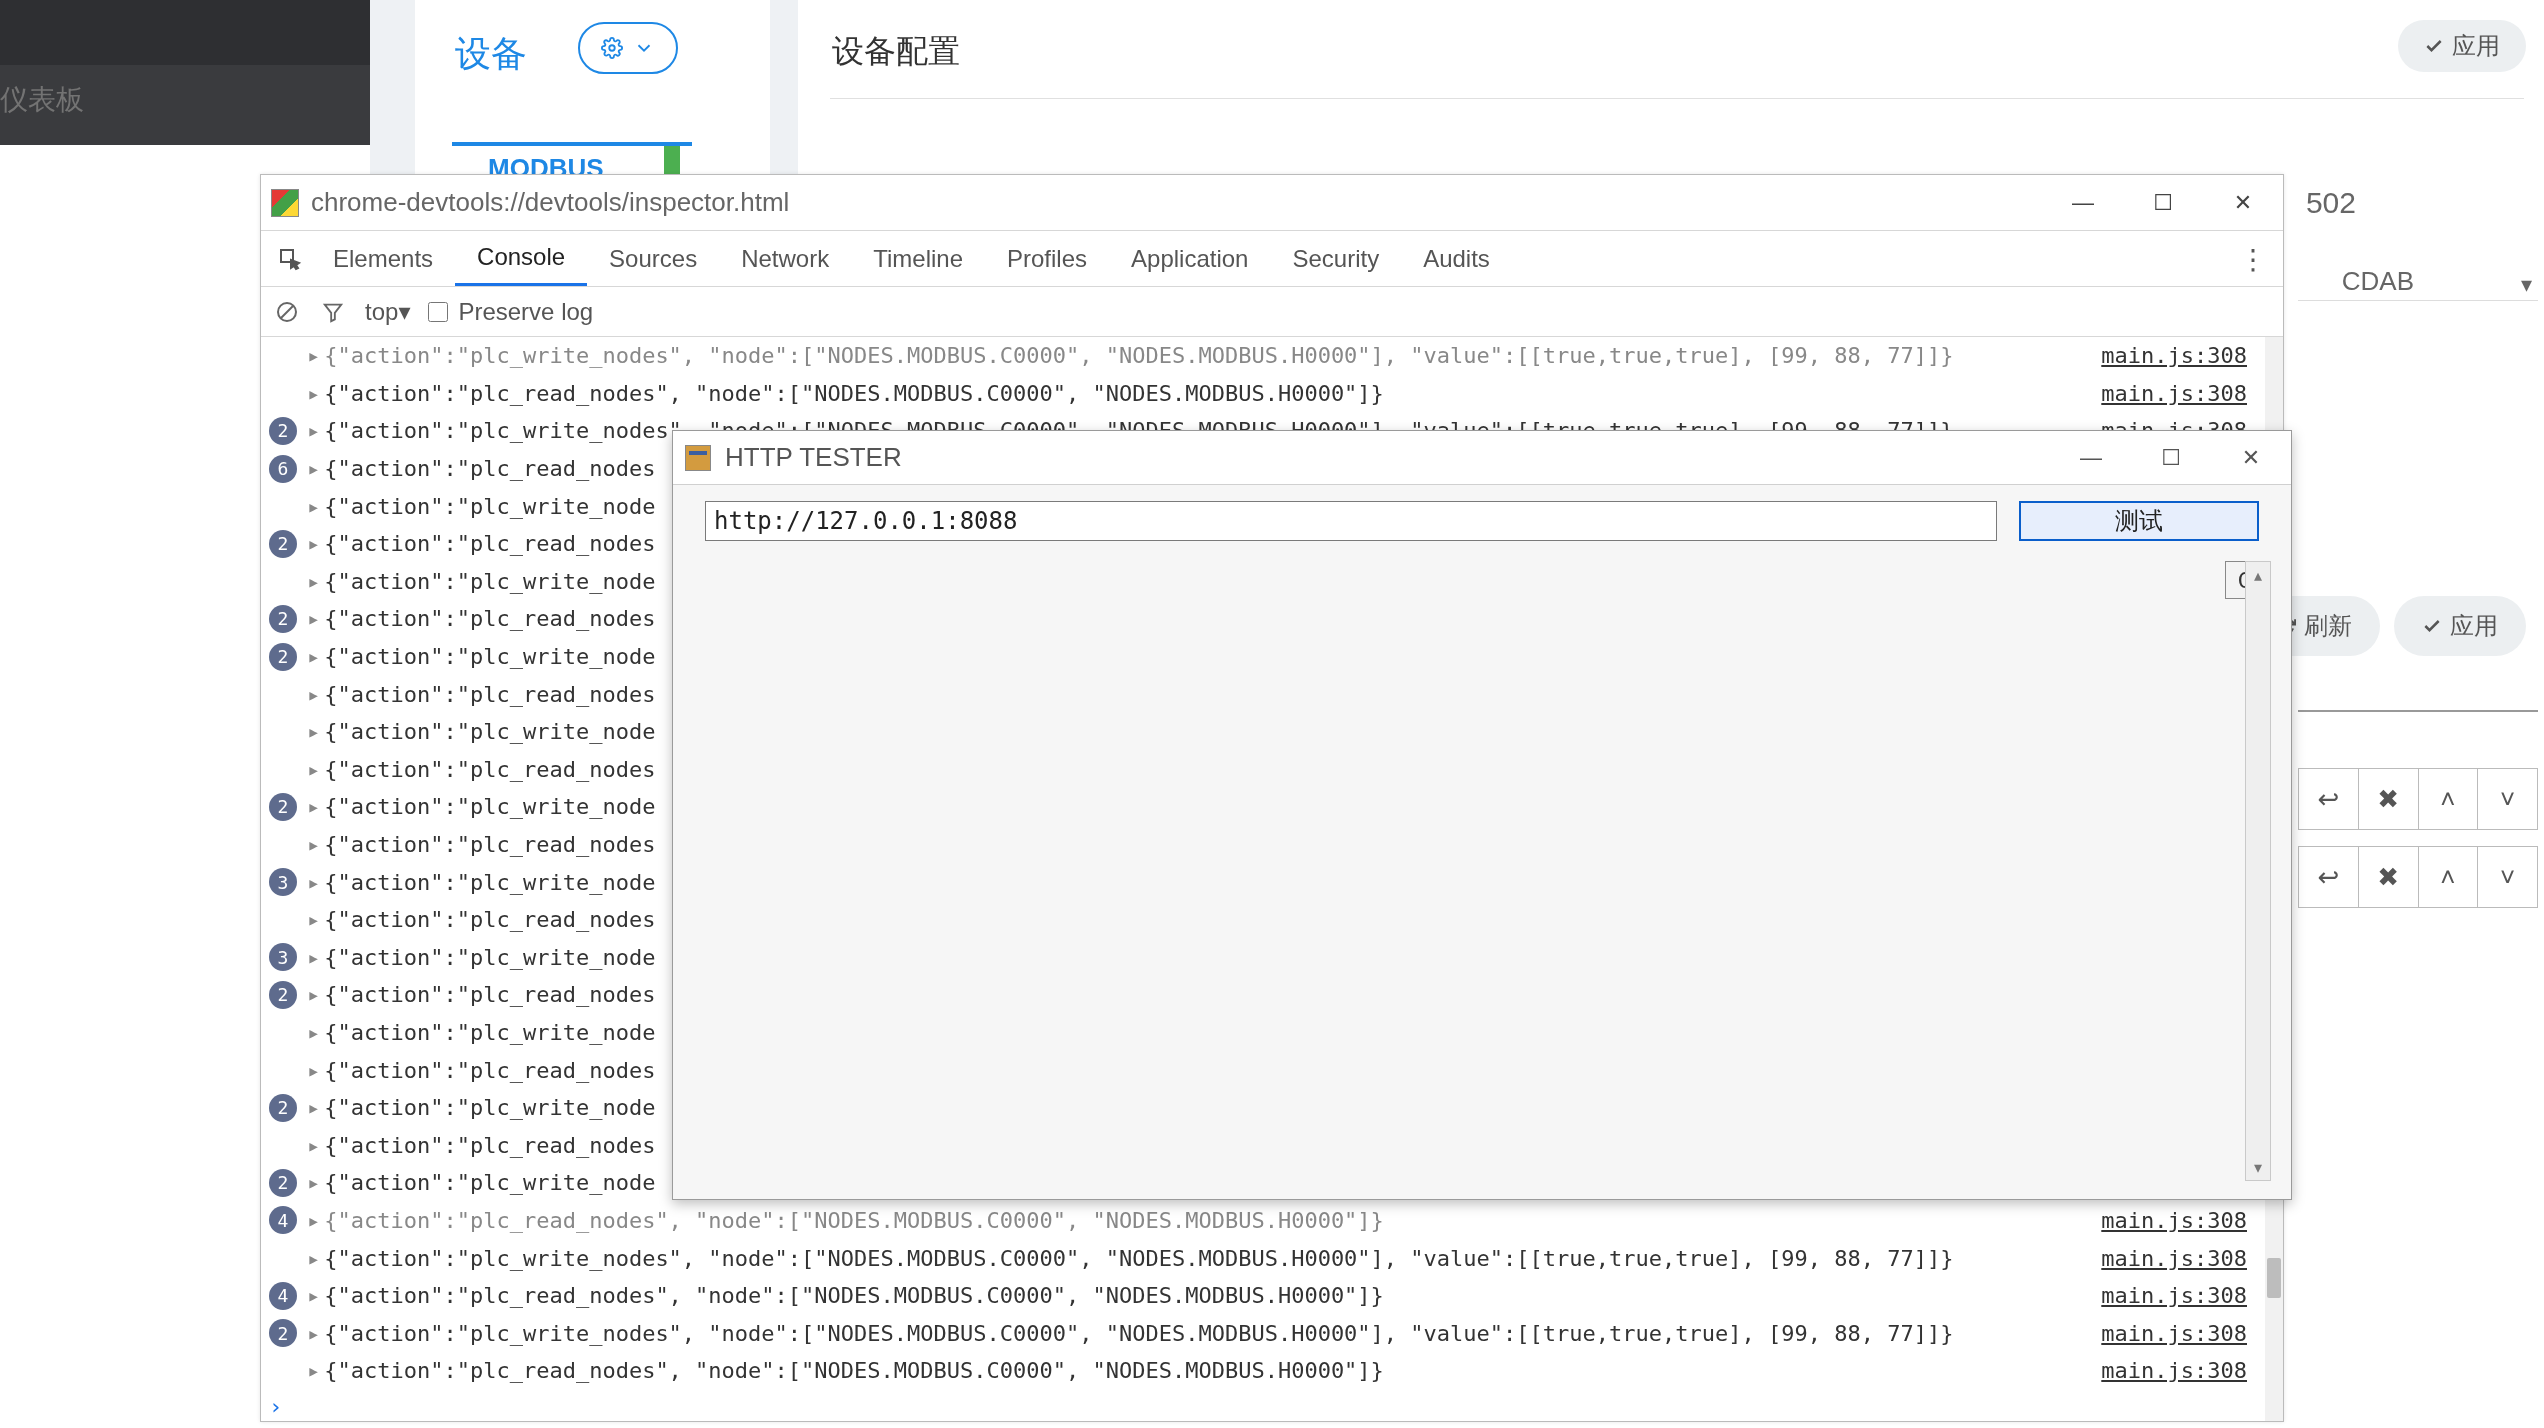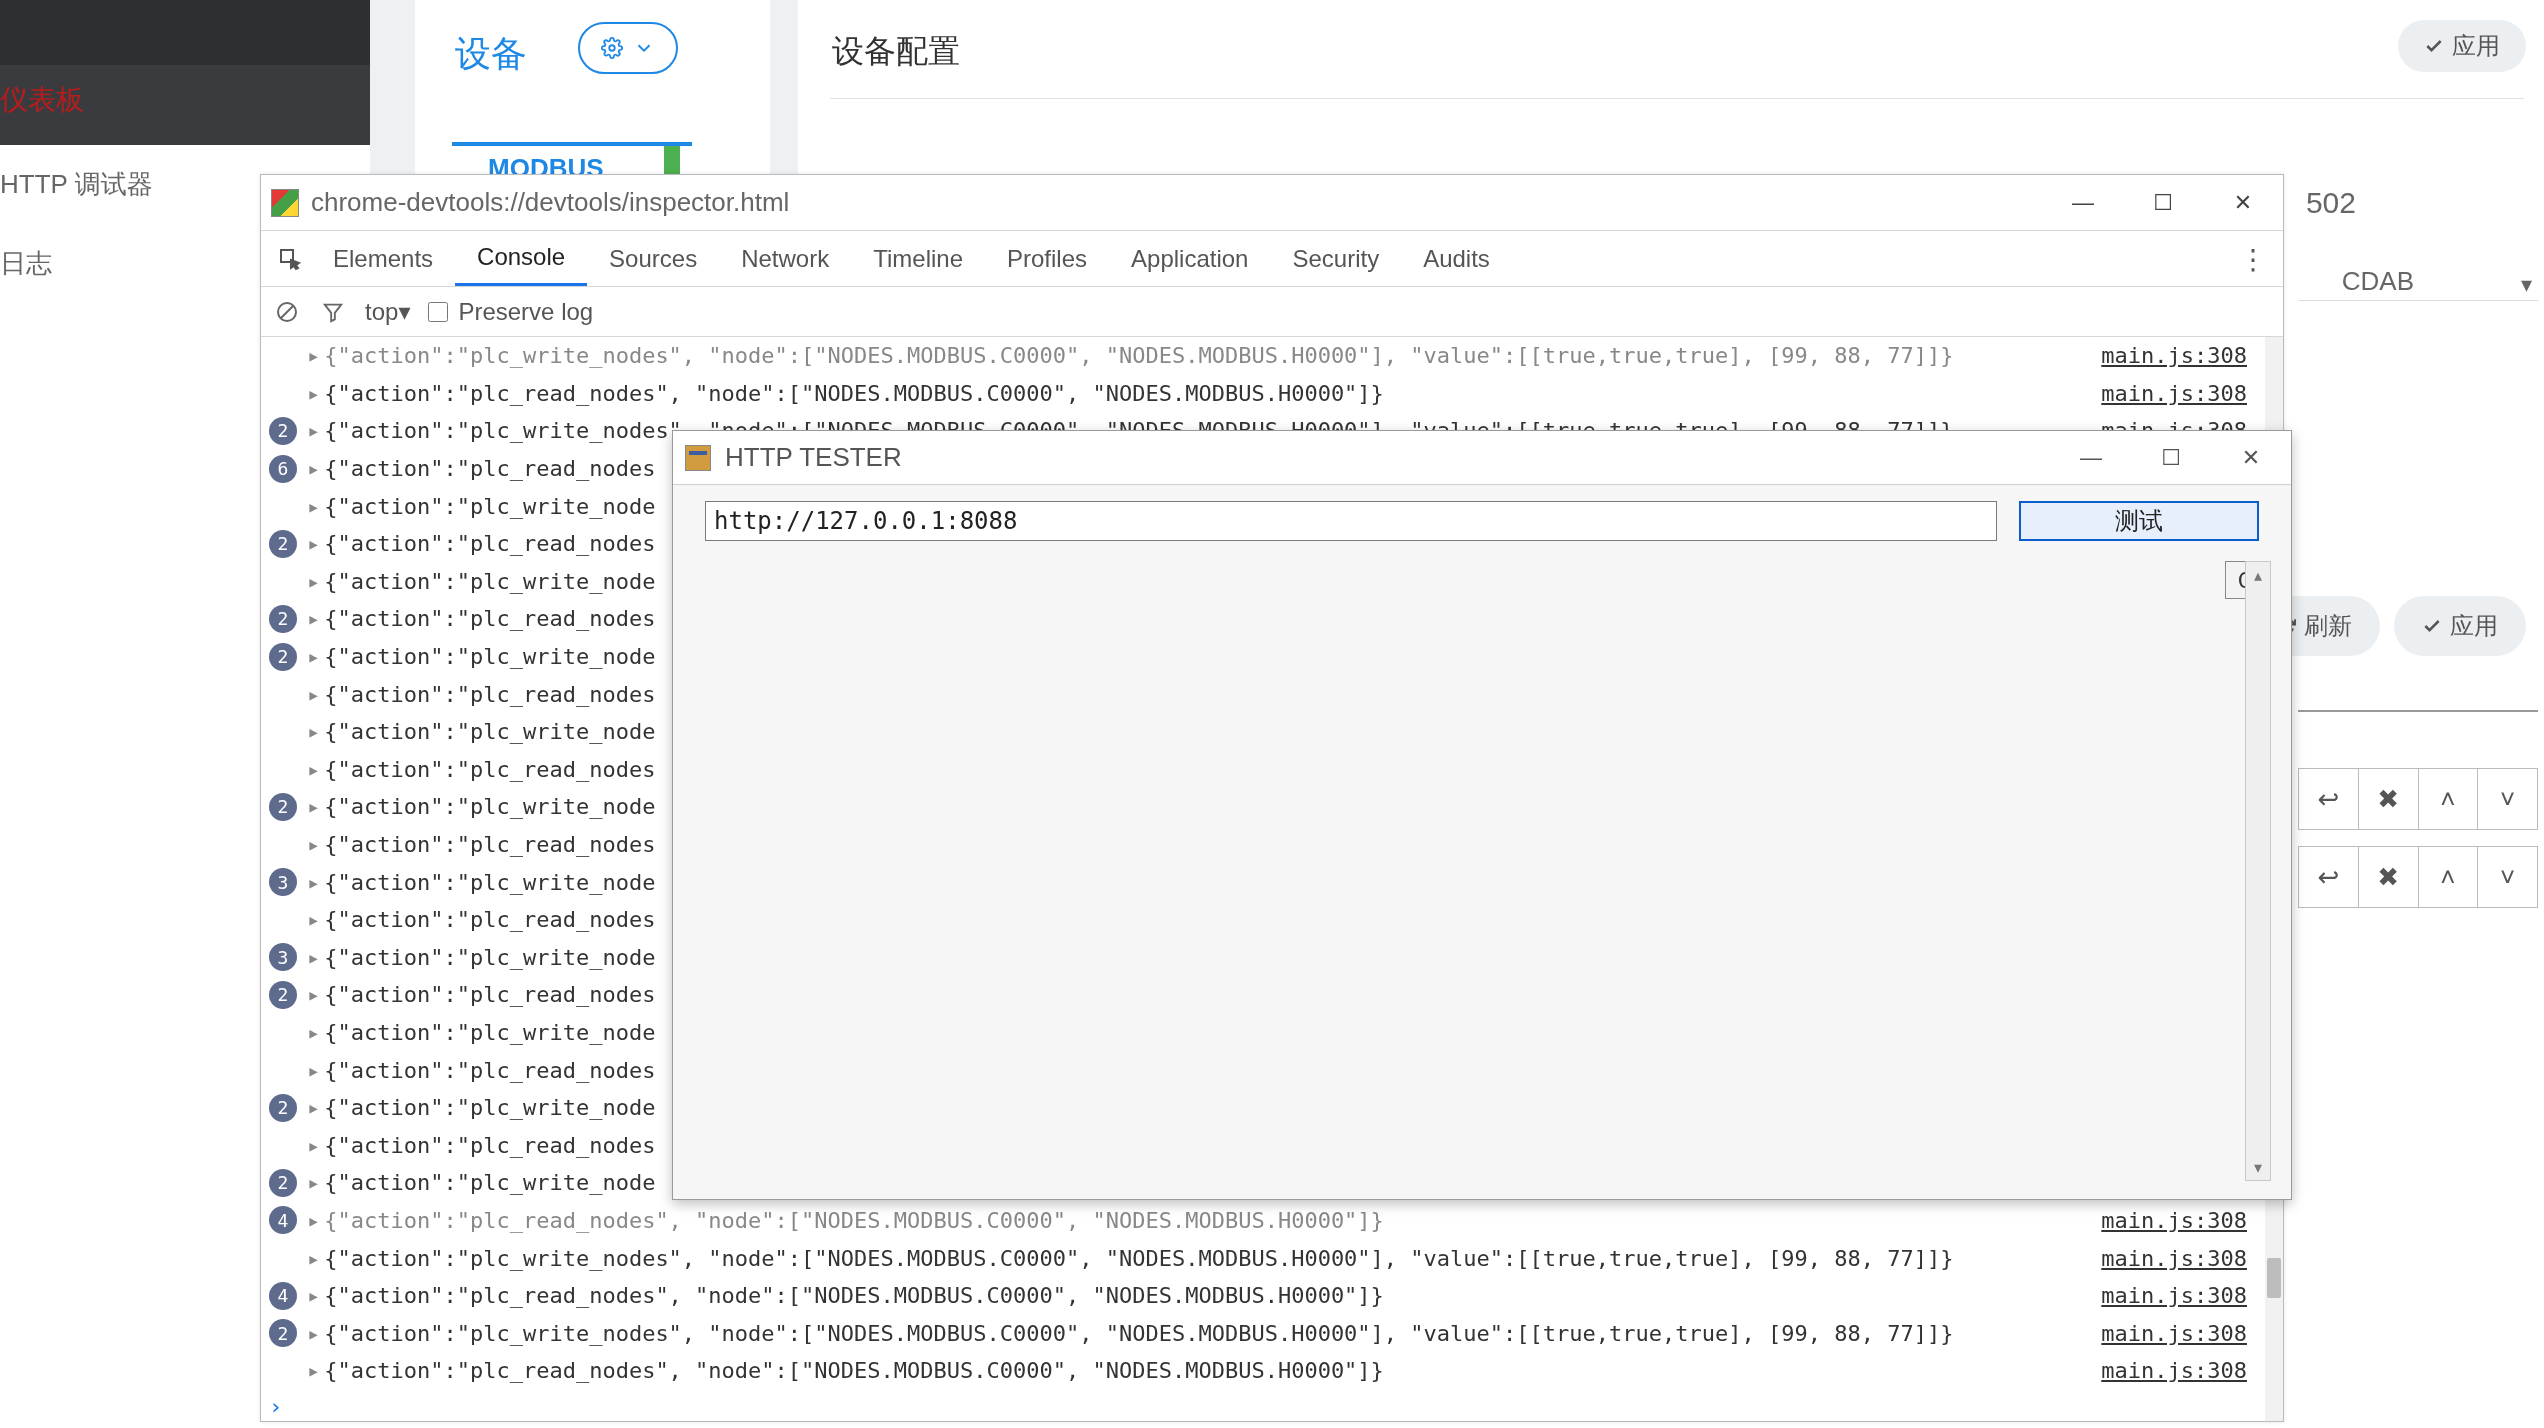--- a/index.html
+++ b/index.html
@@ -33,21 +33,21 @@
   position: absolute;
   left: 0; top: 0;
   width: 370px;
   height: 65px;
   background: #2e2f32;
 }
 .left-nav {
   position: absolute;
   left: 0; top: 65px;
   width: 339px;
-  color: #b91c1c;
+  color: #737373;
   font-size: 28px;
 }
 .left-nav-item {
   padding: 16px 0 16px 0;
   font-weight: 300;
 }
 .left-nav-sub {
   position: absolute;
   top: 145px;
   left: 0;
@@ -375,24 +375,20 @@
 }
 </style>
 </head>
 <body>
 
 <div class="left-sidebar">
   <div class="left-sidebar-dark"></div>
   <div class="left-sidebar-darker"></div>
   <div class="left-nav">
     <div class="left-nav-item">仪表板</div>
-  </div>
-  <div class="left-nav-sub">
-    <div class="item">HTTP 调试器</div>
-    <div class="item">日志</div>
   </div>
 </div>
 
 <div class="greybar"></div>
 <div class="greybar2"></div>
 
 <div class="sec-tab">设备</div>
 <div class="gear-pill">
   <svg viewBox="0 0 24 24" fill="none" stroke="currentColor" stroke-width="2">
       <circle cx="12" cy="12" r="3"></circle>

